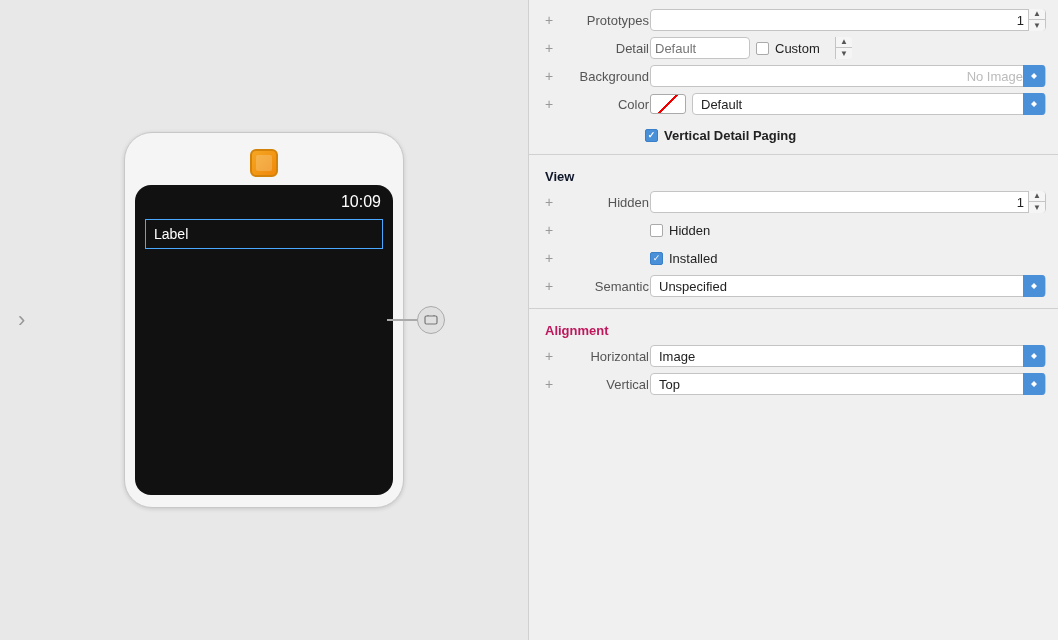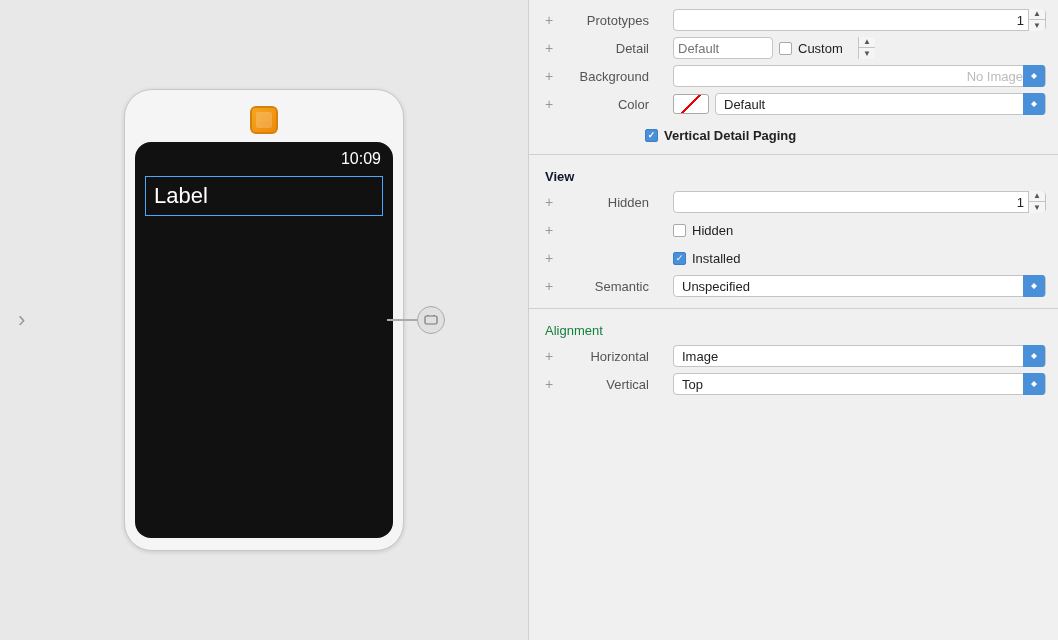--- a/index.html
+++ b/index.html
@@ -72,21 +72,21 @@
       position: absolute;
       inset: 4px;
       background: rgba(255,255,255,0.2);
       border-radius: 2px;
     }
 
     .watch-screen {
       background: #111;
       border-radius: 16px;
       width: 100%;
-      height: 396px;
+      height: 310px;
       position: relative;
       overflow: hidden;
     }
 
     .watch-time {
       color: #fff;
       font-size: 16px;
       text-align: right;
       padding: 8px 12px 4px 0;
       font-weight: 400;
@@ -94,21 +94,21 @@
 
     .watch-label-box {
       margin: 4px 10px;
       border: 1.5px solid #4aa8ff;
       padding: 6px 8px;
       background: transparent;
     }
 
     .watch-label-text {
       color: #fff;
-      font-size: 22px;
+      font-size: 14px;
       font-weight: 400;
     }
 
     
     .connector {
       position: absolute;
       right: -42px;
       top: 50%;
       transform: translateY(-50%);
       display: flex;
@@ -168,21 +168,21 @@
       flex-shrink: 0;
       line-height: 1;
       margin-right: 2px;
     }
 
     .prop-label {
       text-align: right;
       color: #555;
       width: 90px;
       flex-shrink: 0;
-      margin-right: 24px;
+      margin-right: 1px;
       font-size: 13px;
     }
 
     .prop-controls {
       display: flex;
       align-items: center;
       flex: 1;
       gap: 6px;
     }
 
@@ -321,23 +321,23 @@
     }
 
     .section-divider {
       height: 1px;
       background: #d0d0d0;
       margin: 0;
     }
 
     
     .alignment-header {
-      font-weight: 400;
-      font-size: 13px;
-      color: #15803d;
+      font-weight: 700;
+      font-size: 13px;
+      color: #be185d;
       padding: 8px 16px 4px 16px;
     }
   </style>
 </head>
 <body>
 
 <div class="canvas-area">
   <span class="arrow-left">›</span>
 
   <div class="watch-container">

